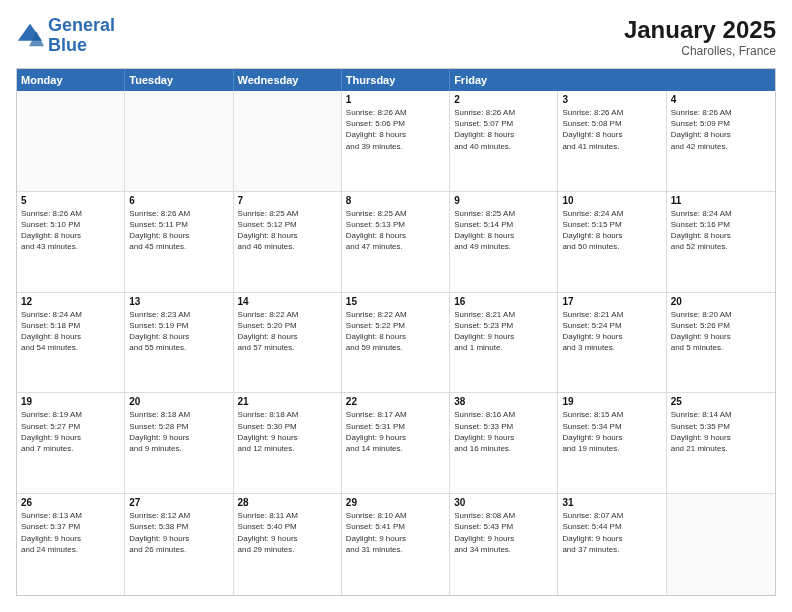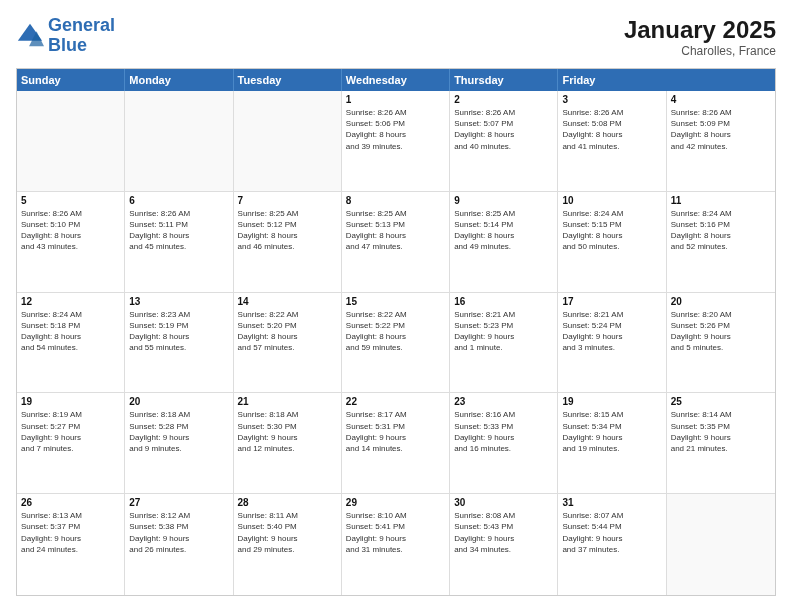--- a/index.html
+++ b/index.html
@@ -122,21 +122,20 @@
       </div>
     </div>
     <div class="title-block">
       <div class="month-title">January 2025</div>
       <div class="location">Charolles, France</div>
     </div>
   </div>
 
   <div class="calendar">
     <div class="cal-header">
-    <div class="cal-header-cell">Sunday</div>
         <div class="cal-header-cell">Monday</div>
         <div class="cal-header-cell">Tuesday</div>
         <div class="cal-header-cell">Wednesday</div>
         <div class="cal-header-cell">Thursday</div>
         <div class="cal-header-cell">Friday</div>
       </div>
     <div class="cal-body">
     <div class="cal-row">
           <div class="cal-cell empty"></div>
           <div class="cal-cell empty"></div>
@@ -295,21 +294,21 @@
 and 12 minutes.</div>
           </div>
           <div class="cal-cell">
             <div class="day-num">22</div>
             <div class="cell-info" style="white-space: pre-line;">Sunrise: 8:17 AM
 Sunset: 5:31 PM
 Daylight: 9 hours
 and 14 minutes.</div>
           </div>
           <div class="cal-cell">
-            <div class="day-num">23</div>
+            <div class="day-num">38</div>
             <div class="cell-info" style="white-space: pre-line;">Sunrise: 8:16 AM
 Sunset: 5:33 PM
 Daylight: 9 hours
 and 16 minutes.</div>
           </div>
           <div class="cal-cell">
             <div class="day-num">19</div>
             <div class="cell-info" style="white-space: pre-line;">Sunrise: 8:15 AM
 Sunset: 5:34 PM
 Daylight: 9 hours

